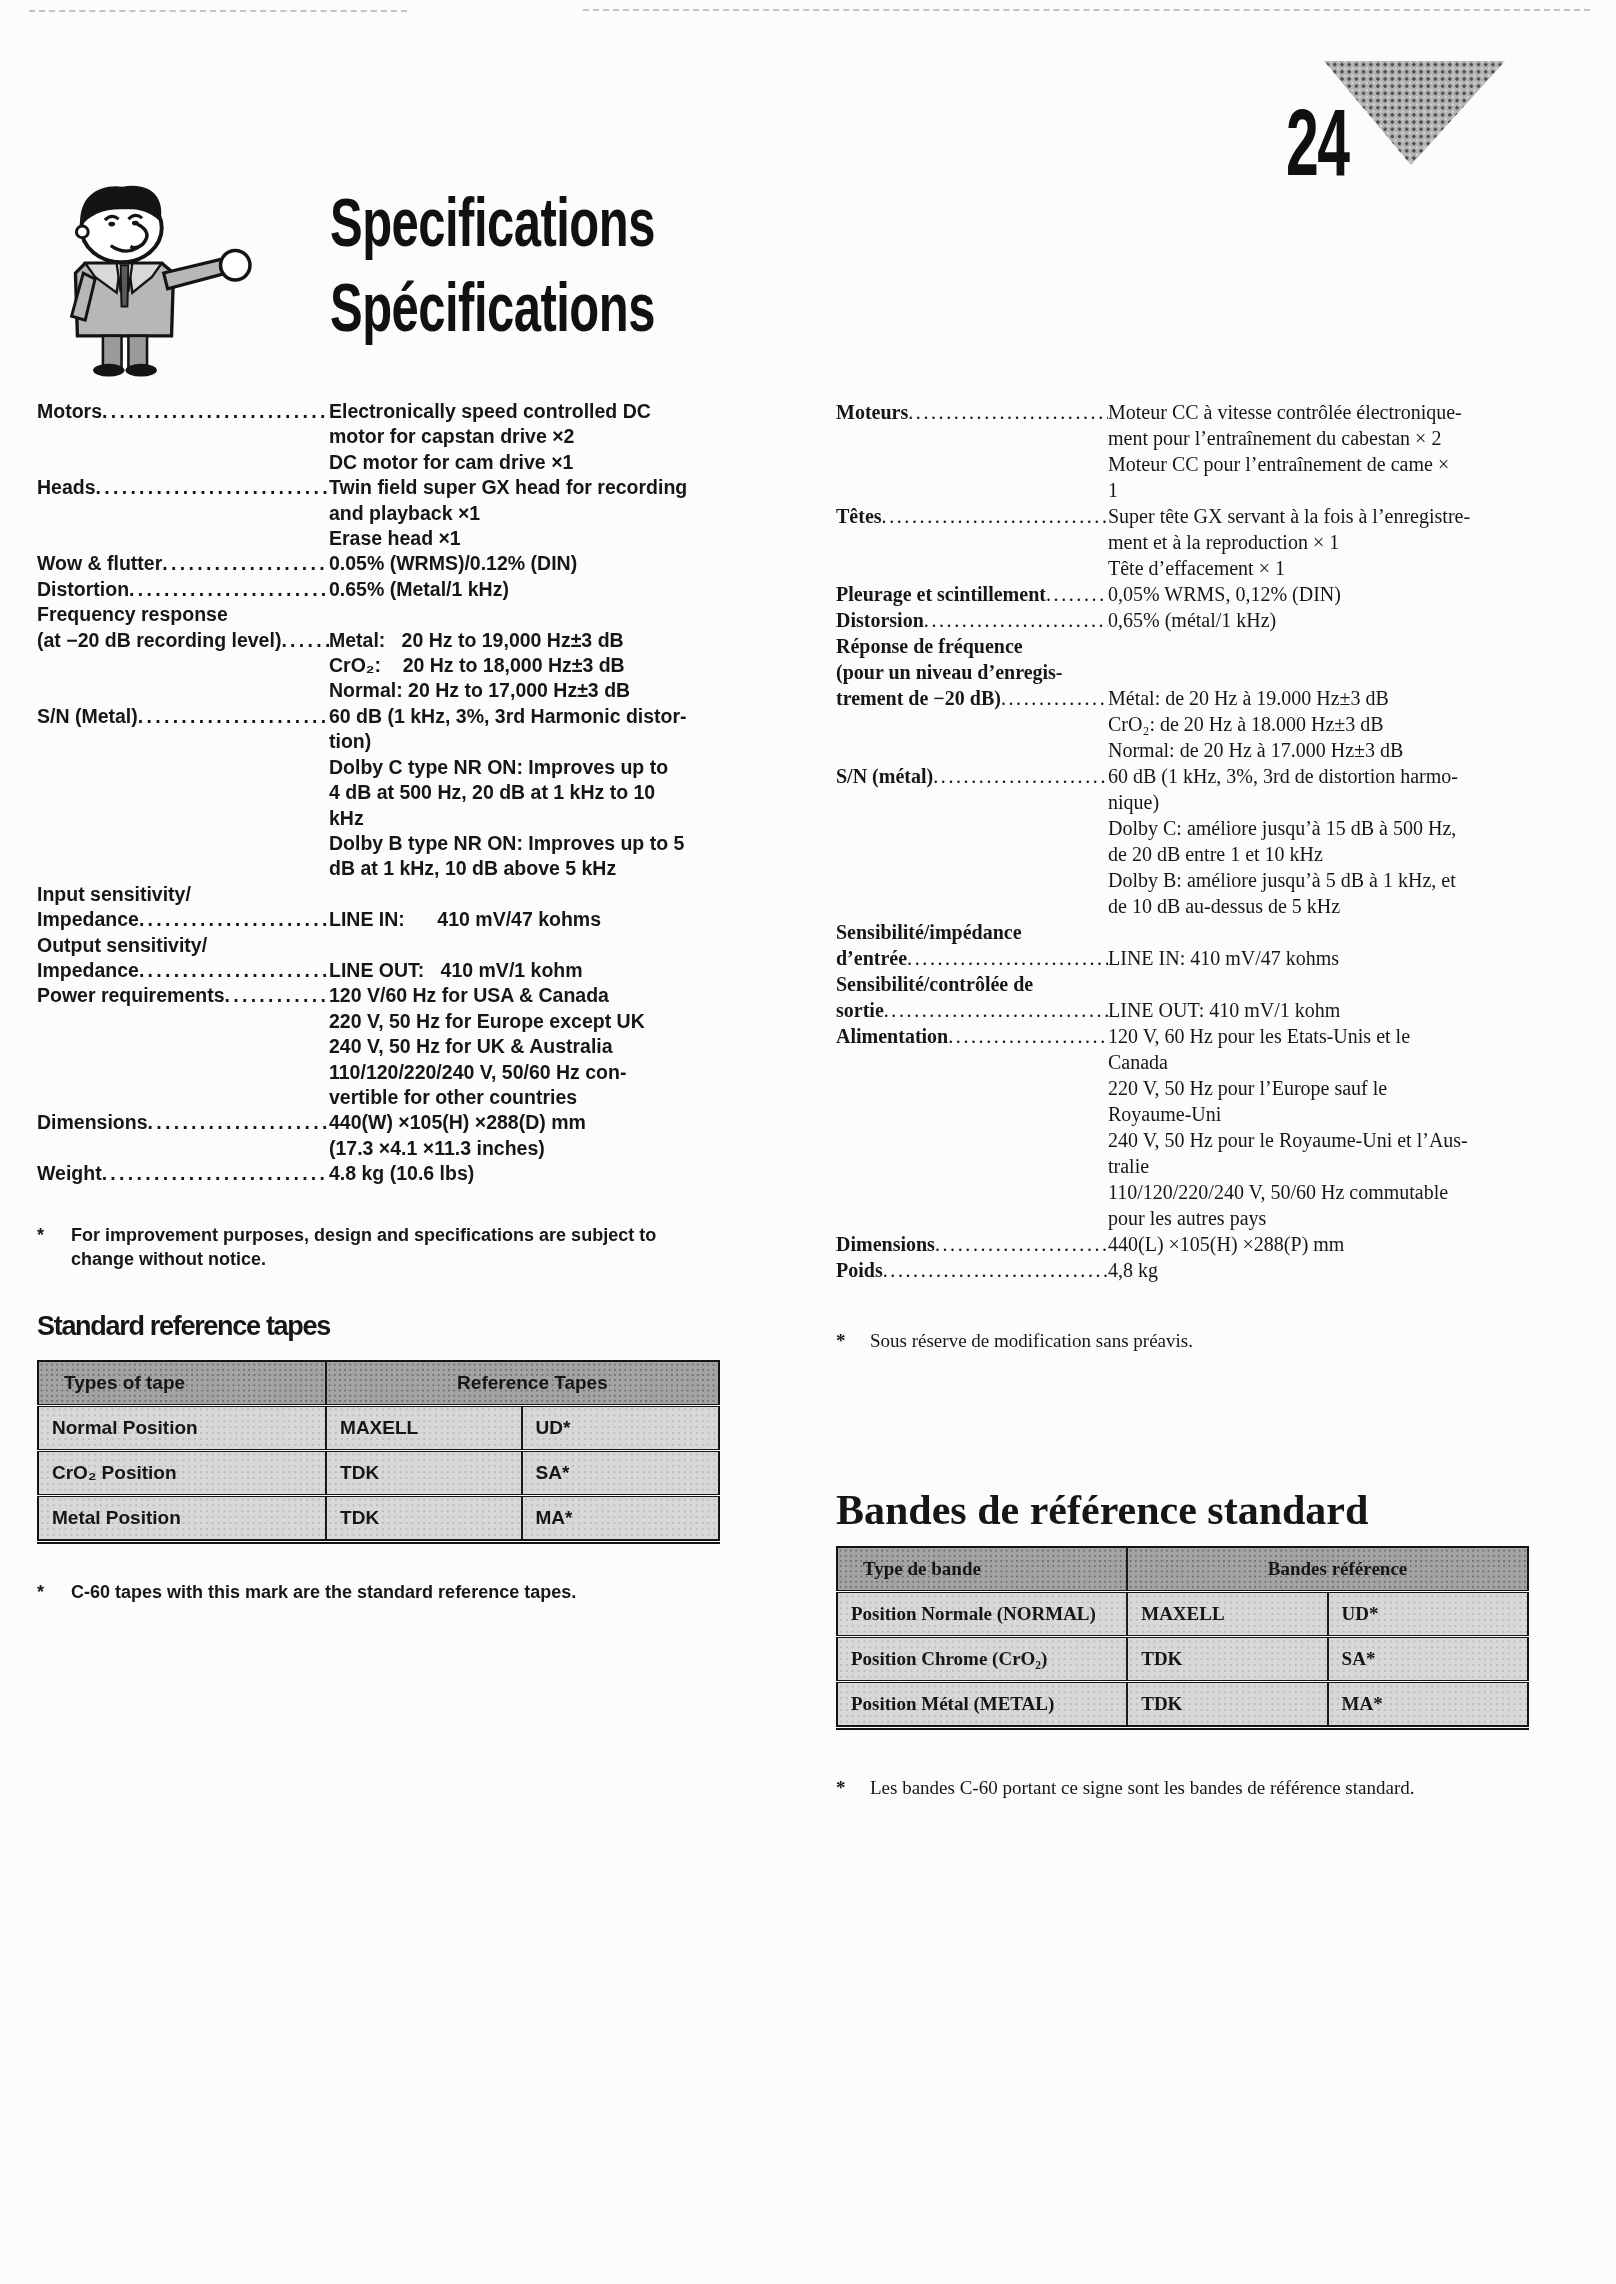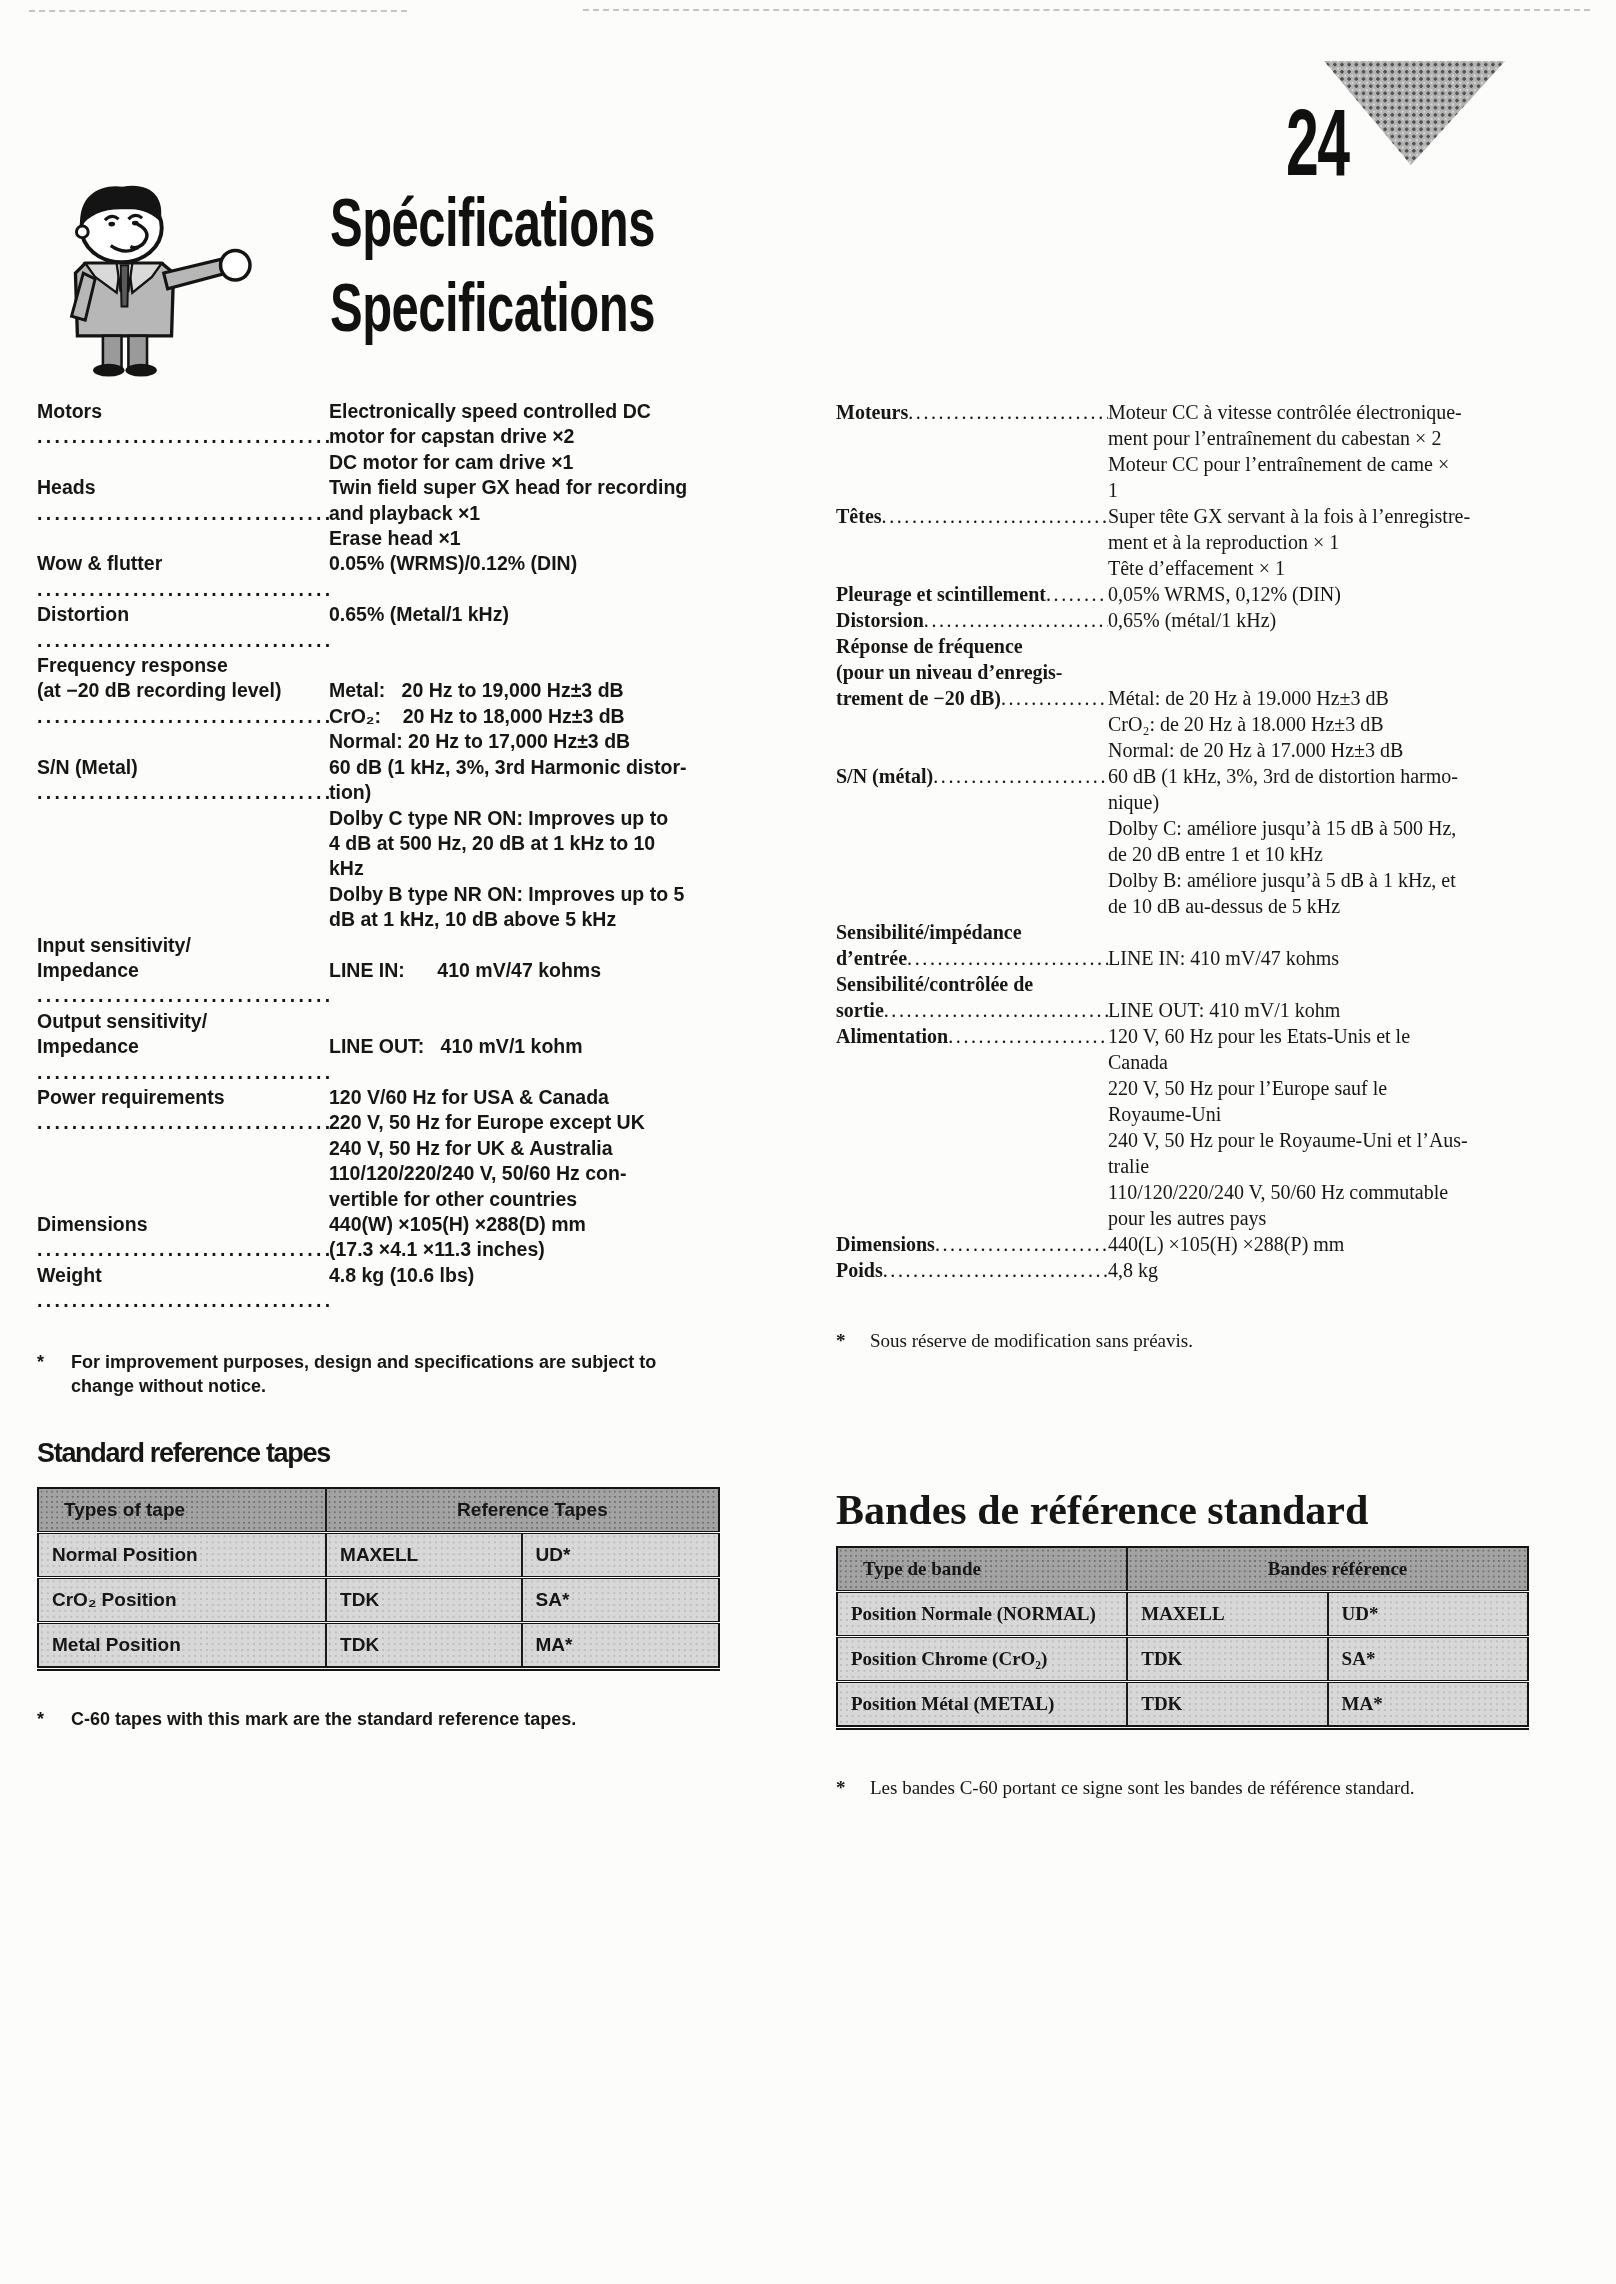--- a/index.html
+++ b/index.html
@@ -50,21 +50,21 @@
   .titles > div { height:85px; }
 
   
   .columns { position:absolute; top:399px; left:37px; display:flex; gap:116px; }
   .col-en { width:683px; font-weight:700; font-size:19.5px; line-height:25.4px; }
   .col-fr { width:693px; font-family:"Liberation Serif", serif; font-size:20px; line-height:26px; }
 
   .pre-line { white-space:nowrap; font-weight:700; }
   .entry-row { display:flex; }
   .entry-label { flex:none; display:flex; overflow:hidden; }
-  .col-en .entry-label { width:292px;flex-direction:column; }
+  .col-en .entry-label { width:292px; }
   .col-fr .entry-label { width:272px; }
   .lab { white-space:nowrap; font-weight:700; }
   .dots { flex:1; overflow:hidden; white-space:nowrap; }
   .col-en .dots::after {
     content:"..................................................................";
     letter-spacing:3.3px;
   }
   .col-fr .dots::after {
     content:"..................................................................";
     letter-spacing:2.6px; font-weight:400;
@@ -143,22 +143,22 @@
       <polygon points="96,90 104,90 103,132 97,132" fill="#5a5a5a" stroke="#141414" stroke-width="2"></polygon>
       <path d="M140,98 L198,84 L204,98 L144,114 Z" fill="#b7b7b7" stroke="#141414" stroke-width="3.2"></path>
       <circle cx="213" cy="90" r="15" fill="#ffffff" stroke="#141414" stroke-width="3.6"></circle>
       <path d="M58,98 L46,142 L60,146 L70,104 Z" fill="#b7b7b7" stroke="#141414" stroke-width="3"></path>
       <rect x="78" y="162" width="19" height="32" fill="#9a9a9a" stroke="#141414" stroke-width="2.6"></rect>
       <rect x="104" y="162" width="19" height="32" fill="#9a9a9a" stroke="#141414" stroke-width="2.6"></rect>
       <ellipse cx="84" cy="197" rx="16" ry="6.5" fill="#141414"></ellipse>
       <ellipse cx="117" cy="197" rx="16" ry="6.5" fill="#141414"></ellipse>
     </svg>
     <div class="titles">
+      <div><span class="title-line">Specifications</span></div>
       <div><span class="title-line">Spécifications</span></div>
-      <div><span class="title-line">Specifications</span></div>
     </div>
   </div>
 
   <div class="columns">
 
     <section class="col-en">
 
       <div class="entry">
         <div class="entry-row">
           <div class="entry-label">

